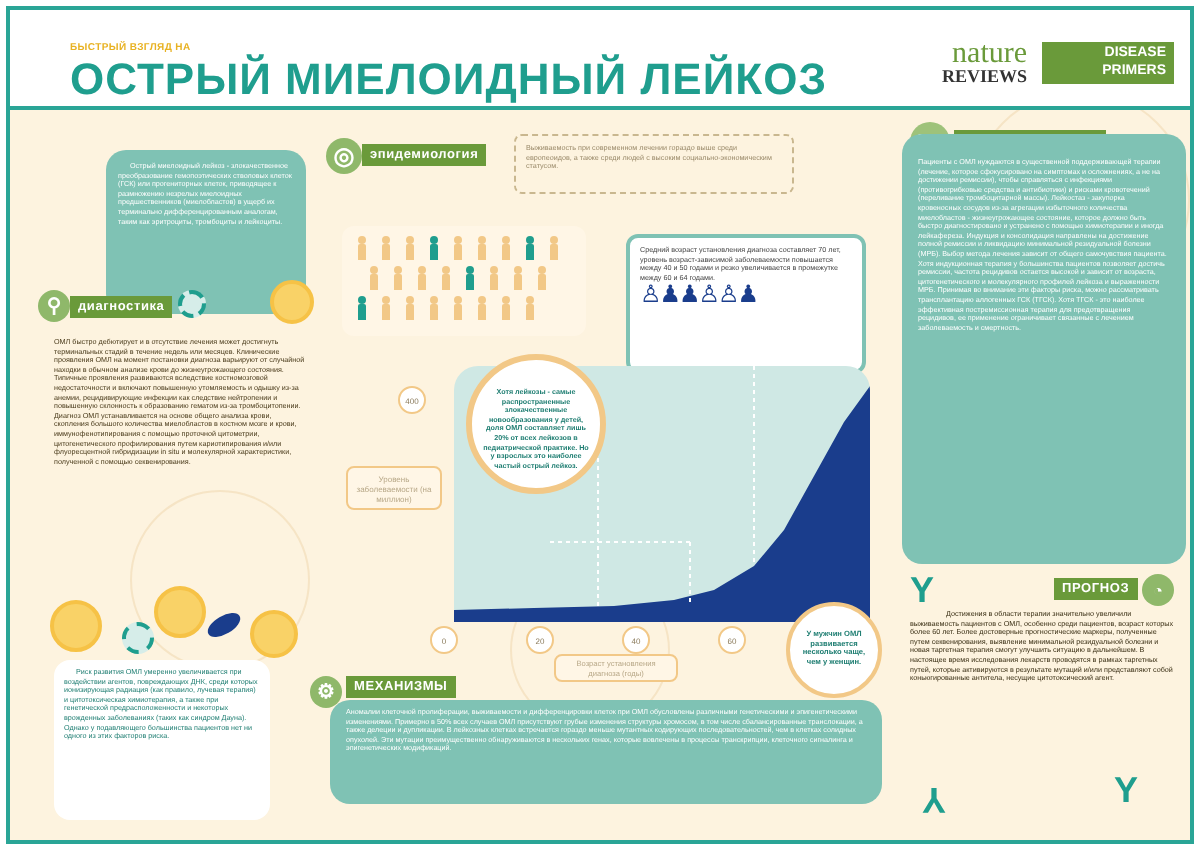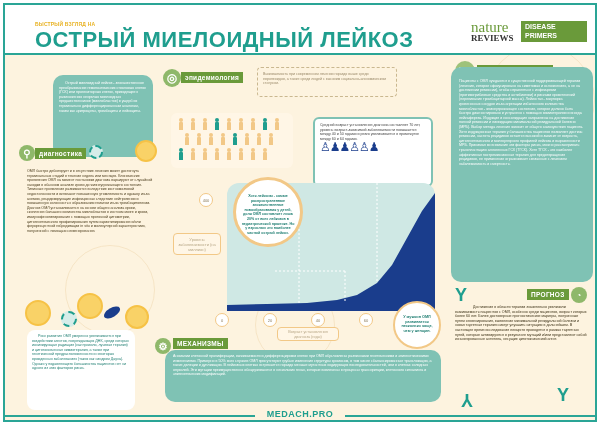--- a/index.html
+++ b/index.html
@@ -1,18 +1,18 @@
 <!DOCTYPE html>
 <html><head>
 <meta charset="utf-8">
 <style>
 *{box-sizing:border-box;margin:0;padding:0;}
 body{width:600px;height:425px;overflow:hidden;background:#fff;font-family:"Liberation Sans",sans-serif;position:relative;}
 .frame{position:absolute;left:3px;top:3px;width:594px;height:419px;border:2px solid #2aa596;background:#fdf3df;overflow:hidden;}
-.header{position:absolute;left:0;top:0;width:590px;height:50px;background:#fff;border-bottom:2px solid #2aa596;}
+.header{position:absolute;left:0;top:0;width:590px;height:50px;background:#fff;border-bottom:2px solid #2aa596;text-align:right;}
 .kicker{position:absolute;left:30px;top:16px;font-size:5px;font-weight:bold;color:#e8b223;letter-spacing:0.2px;}
 .title{position:absolute;left:30px;top:22px;font-size:22px;font-weight:bold;color:#1f9e8e;letter-spacing:0.5px;}
 .nature{position:absolute;left:466px;top:16px;}
 .nature .n1{font-family:"Liberation Serif",serif;font-size:15px;color:#6a9a3a;line-height:12px;display:block;}
 .nature .n2{font-family:"Liberation Serif",serif;font-size:9px;color:#333;line-height:11px;display:block;font-weight:bold;}
 .dp{position:absolute;left:516px;top:16px;width:66px;height:21px;background:#6a9a3a;color:#fff;font-size:7px;font-weight:bold;padding:2px 4px;line-height:8.5px;}
 .bg-circle{position:absolute;border-radius:50%;border:1px solid rgba(232,200,150,0.35);}
 .box{position:absolute;font-size:3.6px;line-height:4.6px;}
 .teal-box{background:#7fc2b4;color:#fff;border-radius:10px;}
 .intro{left:48px;top:70px;width:100px;height:82px;padding:6px 6px;text-indent:6px;}
@@ -223,18 +223,13 @@
   <div class="tag" style="left:472px;top:60px;">ТАКТИКА ВЕДЕНИЯ</div>
   <div class="box teal-box tactics">Пациенты с ОМЛ нуждаются в существенной поддерживающей терапии (лечение, которое сфокусировано на симптомах и осложнениях, а не на достижении ремиссии), чтобы справляться с инфекциями (противогрибковые средства и антибиотики) и рисками кровотечений (переливание тромбоцитарной массы). Лейкостаз - закупорка кровеносных сосудов из-за агрегации избыточного количества миелобластов - жизнеугрожающее состояние, которое должно быть быстро диагностировано и устранено с помощью химиотерапии и иногда лейкафереза. Индукция и консолидация направлены на достижение полной ремиссии и ликвидацию минимальной резидуальной болезни (МРБ). Выбор метода лечения зависит от общего самочувствия пациента. Хотя индукционная терапия у большинства пациентов позволяет достичь ремиссии, частота рецидивов остается высокой и зависит от возраста, цитогенетического и молекулярного профилей лейкоза и выраженности МРБ. Принимая во внимание эти факторы риска, можно рассматривать трансплантацию аллогенных ГСК (ТГСК). Хотя ТГСК - это наиболее эффективная постремиссионная терапия для предотвращения рецидивов, ее применение ограничивает связанные с лечением заболеваемость и смертность.</div>
 
   <div class="antibody" style="left:450px;top:280px;">Y</div>
   <div class="tag" style="left:522px;top:284px;">ПРОГНОЗ</div>
   <div class="icon-circle" style="left:566px;top:282px;width:16px;height:16px;font-size:8px;">◔</div>
   <div class="box progn">Достижения в области терапии значительно увеличили выживаемость пациентов с ОМЛ, особенно среди пациентов, возраст которых более 60 лет. Более достоверные прогностические маркеры, полученные путем секвенирования, выявление минимальной резидуальной болезни и новая таргетная терапия смогут улучшить ситуацию в дальнейшем. В настоящее время исследования лекарств проводятся в рамках таргетных путей, которые активируются в результате мутаций и/или представляют собой коньюгированные антитела, несущие цитотоксический агент.</div>
   <div class="antibody" style="left:456px;top:384px;transform:rotate(180deg);">Y</div>
   <div class="antibody" style="left:552px;top:380px;">Y</div>
 
-  <div class="footer">
-    <div class="line" style="left:0;width:250px;"></div>
-    <div class="line" style="left:340px;width:250px;"></div>
-    <div class="txt">MEDACH.PRO</div>
-  </div>
 </div>
 
 </body></html>

